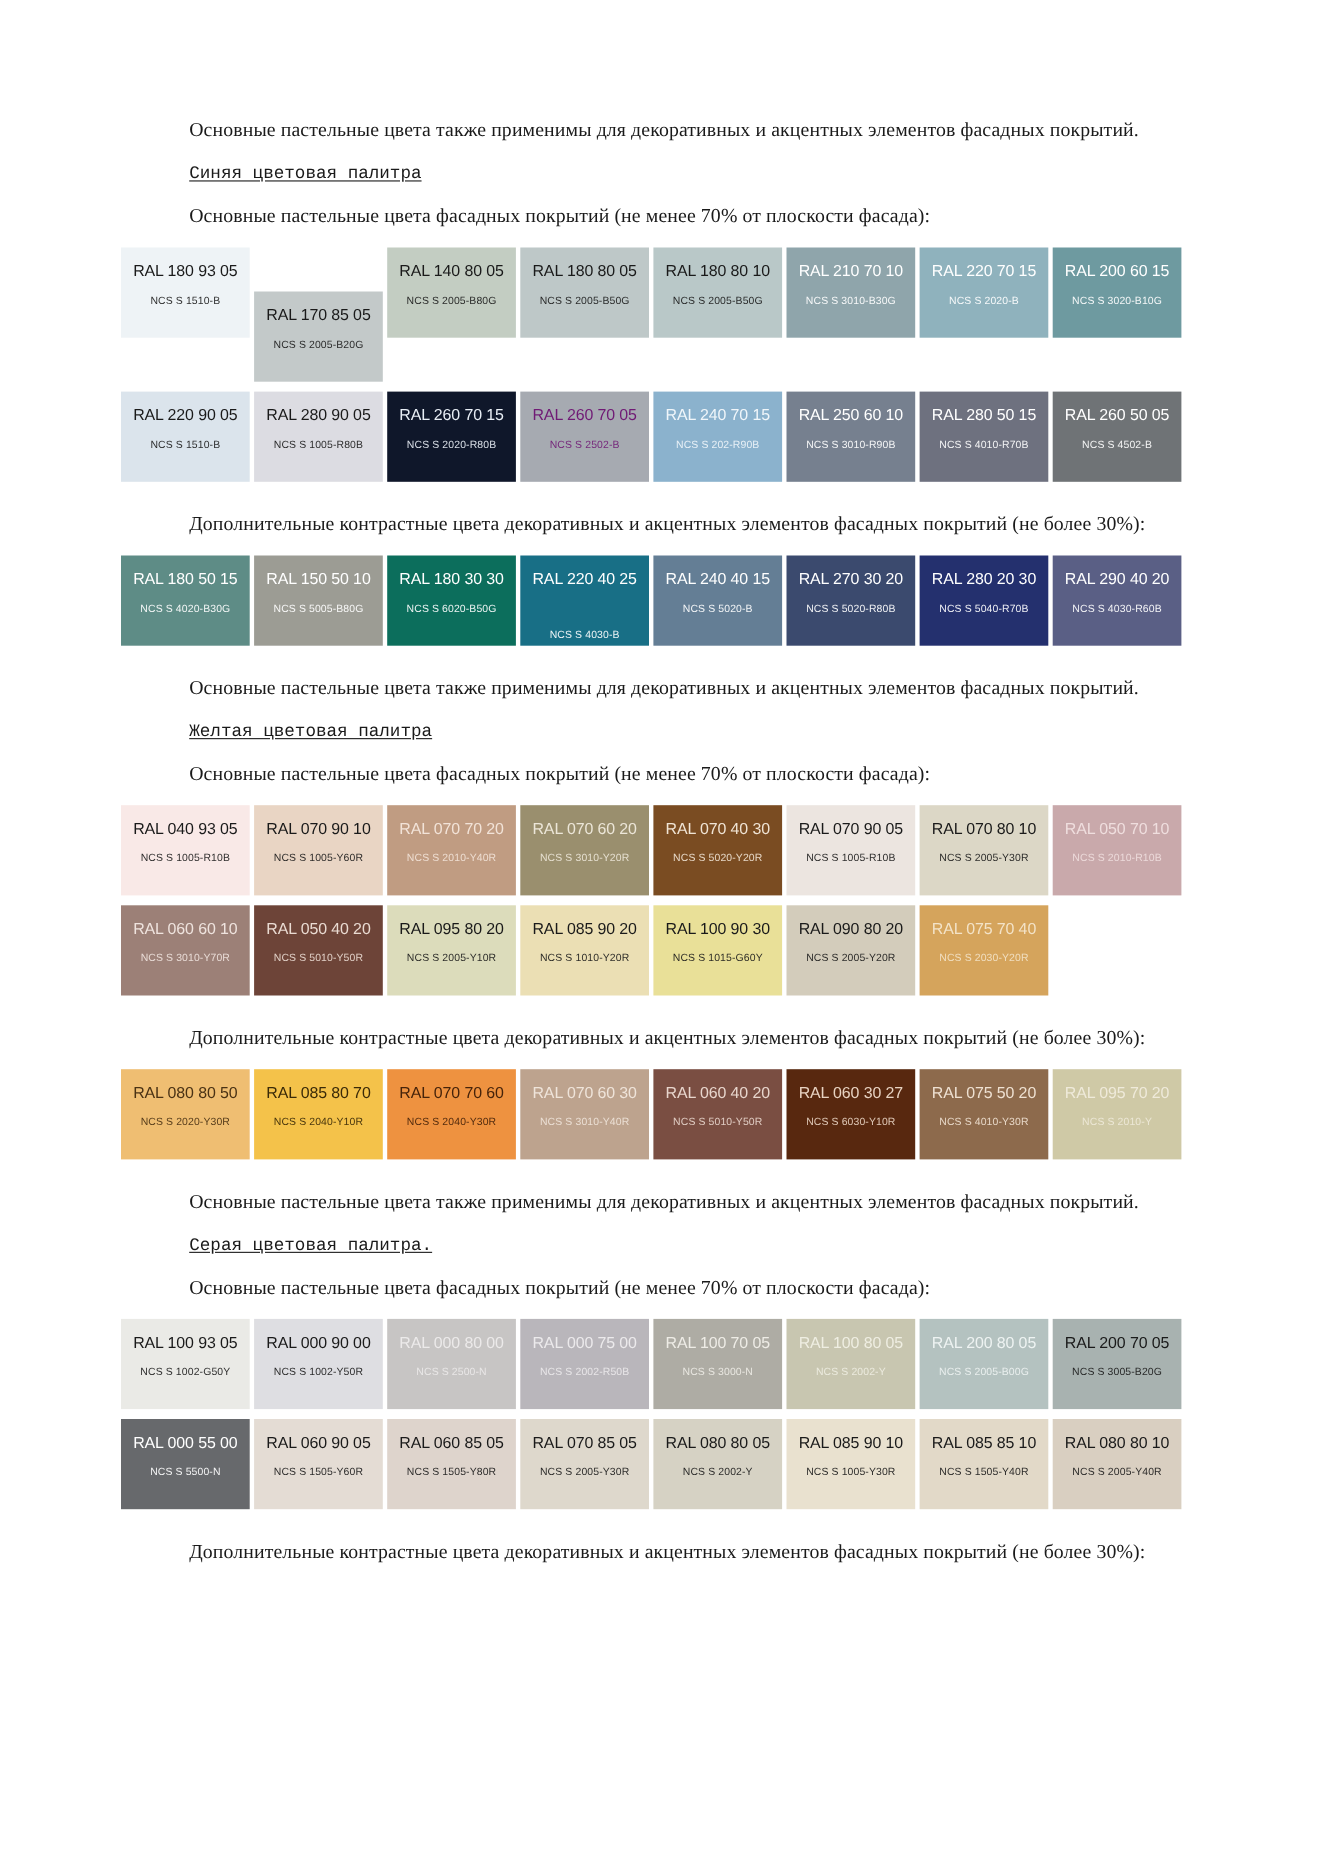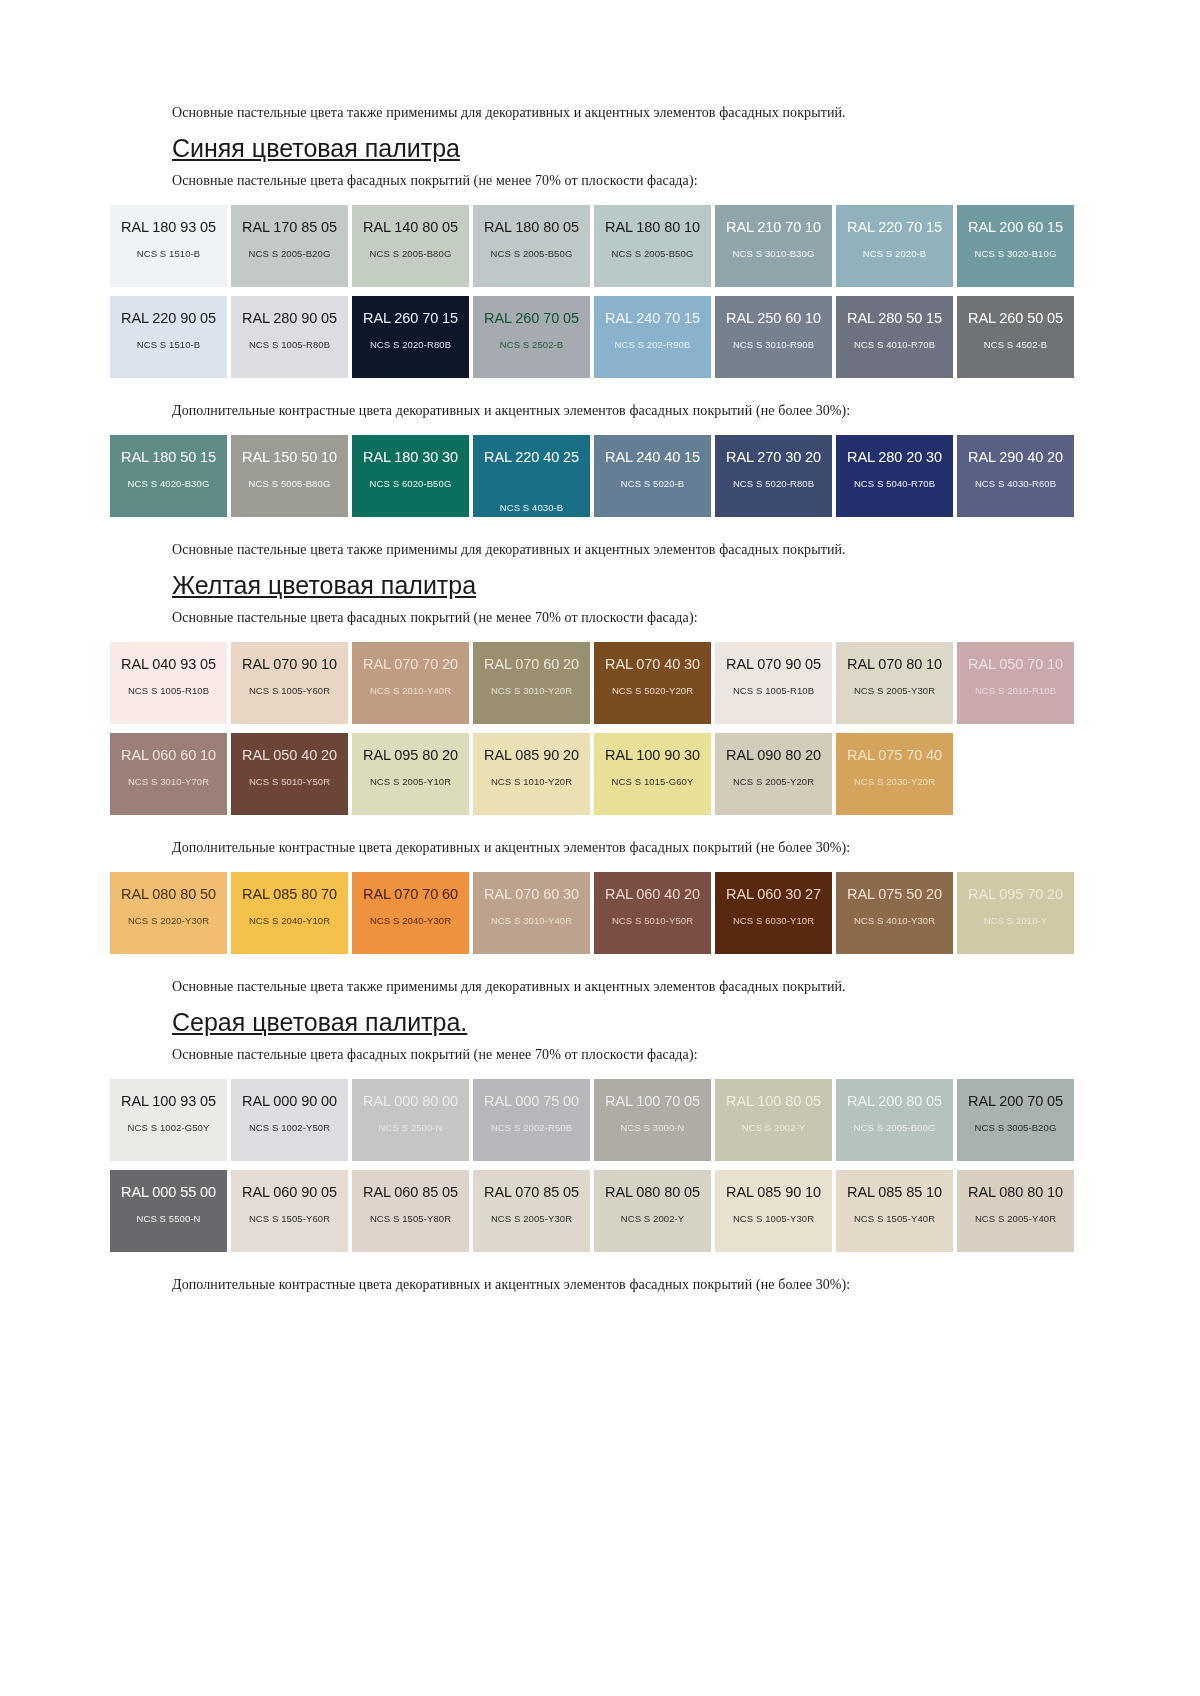--- a/index.html
+++ b/index.html
@@ -17,32 +17,32 @@
   .page {
     position: relative;
     width: 1200px;
     height: 1696px;
     background: #ffffff;
     box-sizing: border-box;
     padding: 100px 110px 0 110px;
   }
   .para {
     font-family: "Liberation Serif", "DejaVu Serif", serif;
-    font-size: 14px;
-    line-height: 26px;
+    font-size: 18px;
+    line-height: 36px;
     text-align: justify;
     text-indent: 62px;
     margin: 0 0 2px 0;
     color: #1a1a1a;
     letter-spacing: 0.1px;
   }
   .para.nojust { text-align: left; }
   .heading {
-    font-family: Liberation Sans, sans-serif;
-    font-size: 25px;
+    font-family: Liberation Mono, monospace;
+    font-size: 16px;
     line-height: 31px;
     margin: 7px 0 4px 0;
     text-indent: 62px;
     color: #1a1a1a;
   }
   .heading span.u {
     text-decoration: underline;
     text-underline-offset: 2px;
   }
   .spacer-sm { height: 9px; }
@@ -94,21 +94,21 @@
 
   <p class="para nojust">Основные пастельные цвета фасадных покрытий (не менее 70% от плоскости фасада):</p>
 
   <div class="spacer-sm"></div>
 
   <div class="swatch-row" id="blue-p0">
       <div class="swatch" style="background: rgb(238, 243, 246); color: rgb(26, 26, 26);">
         <div class="ral">RAL 180 93 05</div>
         <div class="ncs">NCS S 1510-B</div>
       </div>
-      <div class="swatch" style="background: rgb(195, 201, 201); color: rgb(26, 26, 26);">
+      <div class="swatch" style="background: rgb(195, 201, 201); color: rgb(26, 26, 26); margin-top: 40px;">
         <div class="ral">RAL 170 85 05</div>
         <div class="ncs">NCS S 2005-B20G</div>
       </div>
       <div class="swatch" style="background: rgb(195, 205, 194); color: rgb(26, 26, 26);">
         <div class="ral">RAL 140 80 05</div>
         <div class="ncs">NCS S 2005-B80G</div>
       </div>
       <div class="swatch" style="background: rgb(190, 200, 200); color: rgb(26, 26, 26);">
         <div class="ral">RAL 180 80 05</div>
         <div class="ncs">NCS S 2005-B50G</div>
@@ -137,21 +137,21 @@
         <div class="ncs">NCS S 1510-B</div>
       </div>
       <div class="swatch" style="background: rgb(220, 220, 226); color: rgb(26, 26, 26);">
         <div class="ral">RAL 280 90 05</div>
         <div class="ncs">NCS S 1005-R80B</div>
       </div>
       <div class="swatch" style="background: #0f172a; color: rgb(232, 238, 245);">
         <div class="ral">RAL 260 70 15</div>
         <div class="ncs">NCS S 2020-R80B</div>
       </div>
-      <div class="swatch" style="background: rgb(166, 170, 177); color: #14532d; text-align: right;">
+      <div class="swatch" style="background: rgb(166, 170, 177); color: #701a75; text-align: right;">
         <div class="ral">RAL 260 70 05</div>
         <div class="ncs">NCS S 2502-B</div>
       </div>
       <div class="swatch" style="background: rgb(139, 178, 205); color: rgb(240, 246, 250);">
         <div class="ral">RAL 240 70 15</div>
         <div class="ncs">NCS S 202-R90B</div>
       </div>
       <div class="swatch" style="background: rgb(118, 128, 143); color: rgb(255, 255, 255);">
         <div class="ral">RAL 250 60 10</div>
         <div class="ncs">NCS S 3010-R90B</div>

